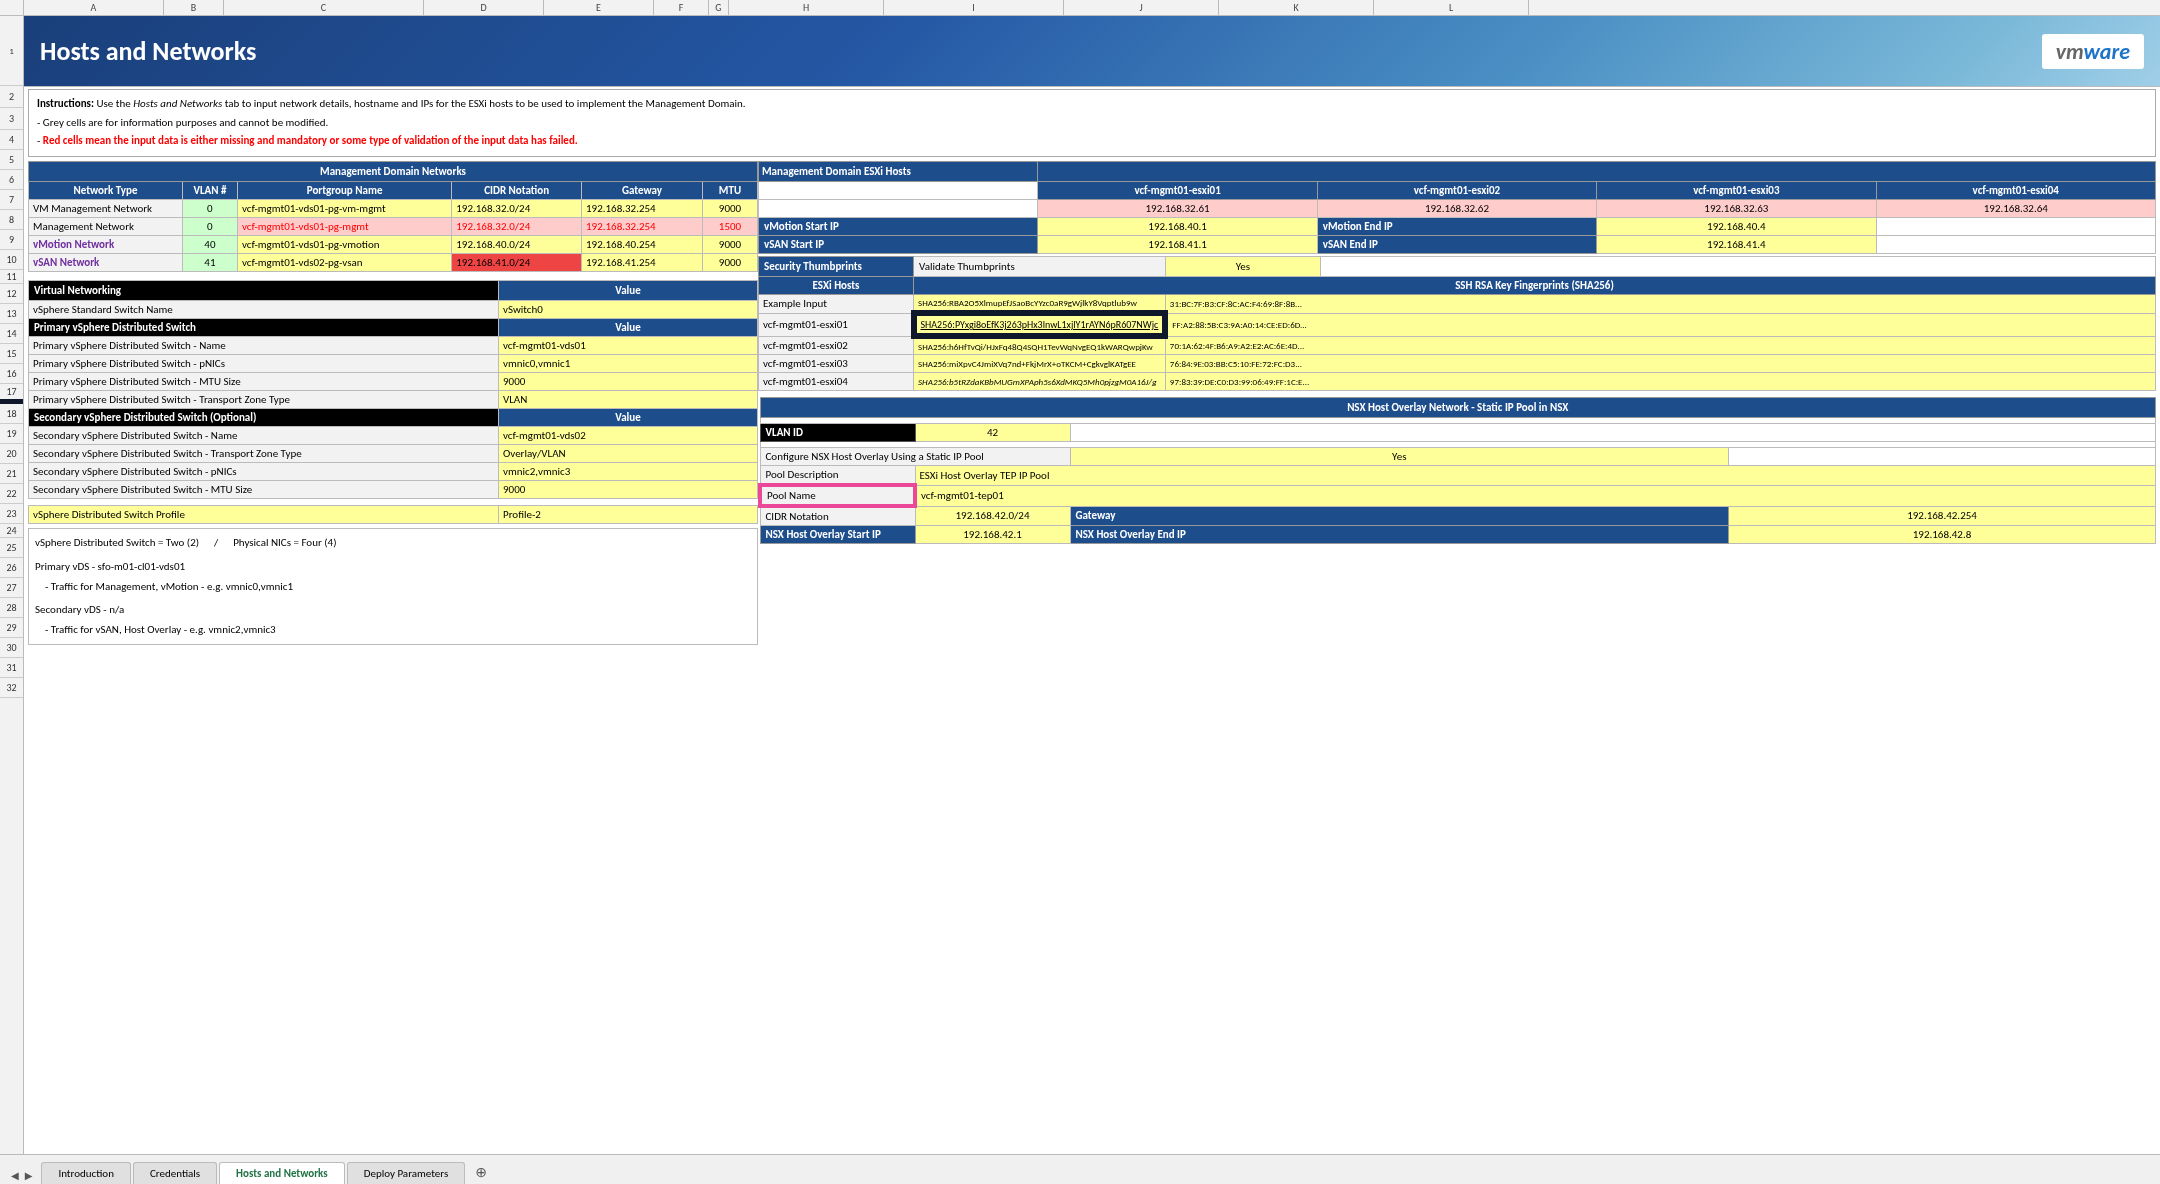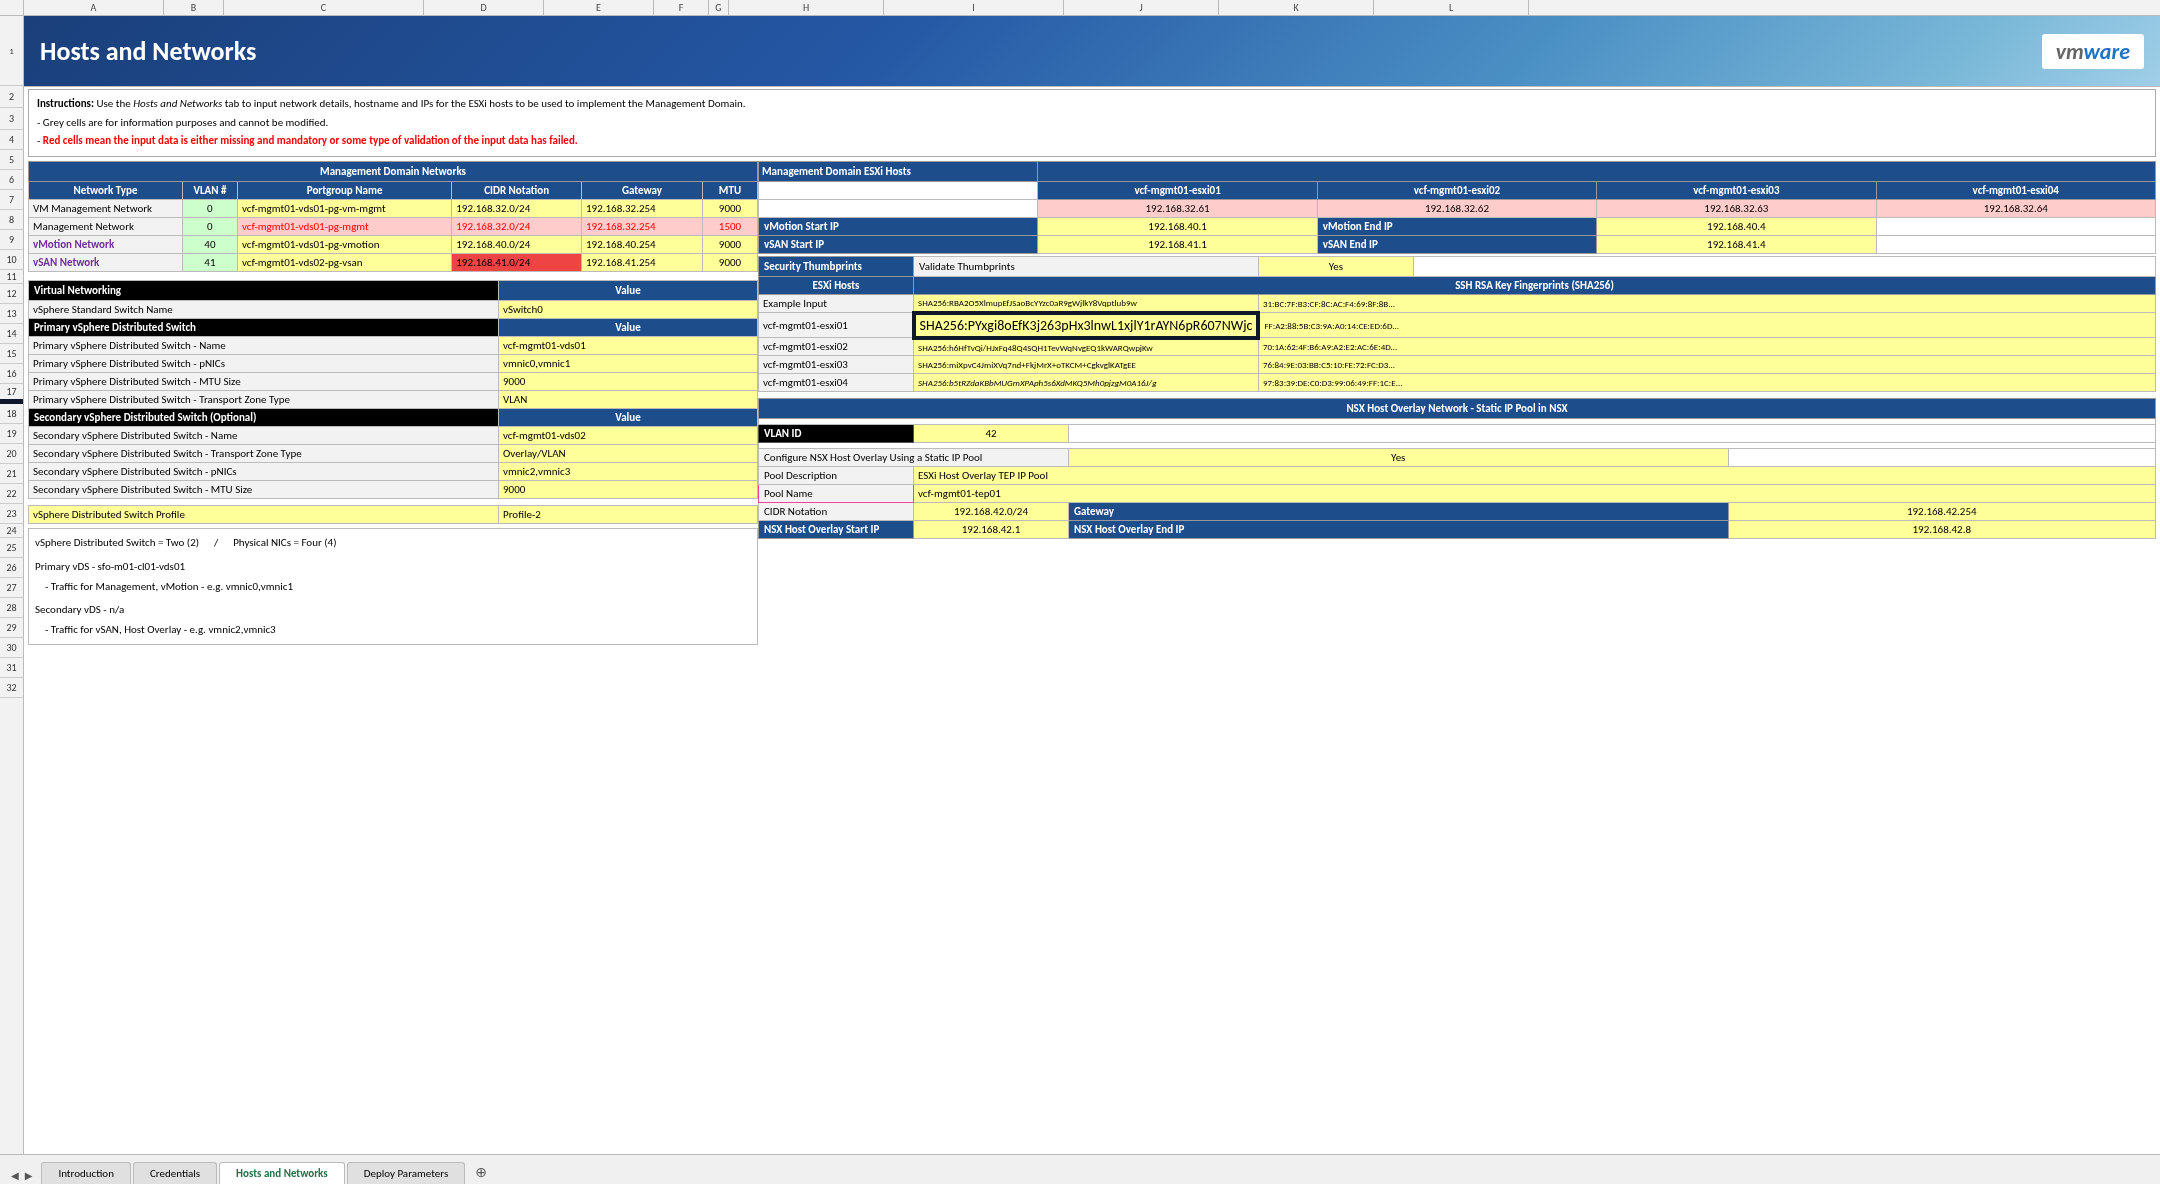--- a/index.html
+++ b/index.html
@@ -301,21 +301,21 @@
               <td colspan="3" style="background:#1e4d8c;color:white;font-weight:bold;text-align:center;border:1px solid #999;padding:2px;">SSH RSA Key Fingerprints (SHA256)</td>
             </tr>
 
             <tr>
               <td style="background:#f2f2f2;border:1px solid #bbb;">Example Input</td>
               <td style="background:#ffff99;border:1px solid #bbb;font-size:9px;overflow:hidden;">SHA256:RBA2O5XlmupEfJSaoBcYYzc0aR9gWjlkY8Vqptlub9w</td>
               <td colspan="2" style="background:#ffff99;border:1px solid #bbb;font-size:9px;">31:BC:7F:B3:CF:8C:AC:F4:69:8F:8B...</td>
             </tr>
             <tr>
               <td style="background:#f2f2f2;border:1px solid #bbb;">vcf-mgmt01-esxi01</td>
-              <td style="background:#ffff99;border:4px solid #0f172a;font-size:14px;">SHA256:PYxgi8oEfK3j263pHx3lnwL1xjlY1rAYN6pR607NWjc</td>
+              <td style="background:#ffff99;border:6px solid #0f172a;font-size:10px;text-decoration:underline;">SHA256:PYxgi8oEfK3j263pHx3lnwL1xjlY1rAYN6pR607NWjc</td>
               <td colspan="2" style="background:#ffff99;border:1px solid #bbb;font-size:9px;">FF:A2:88:5B:C3:9A:A0:14:CE:ED:6D...</td>
             </tr>
             <tr>
               <td style="background:#f2f2f2;border:1px solid #bbb;">vcf-mgmt01-esxi02</td>
               <td style="background:#ffff99;border:1px solid #bbb;font-size:9px;">SHA256:h6HfTvQi/HJxFq48Q4SQH1TevWqNvgEQ1kWARQwpjKw</td>
               <td colspan="2" style="background:#ffff99;border:1px solid #bbb;font-size:9px;">70:1A:62:4F:B6:A9:A2:E2:AC:6E:4D...</td>
             </tr>
             <tr>
               <td style="background:#f2f2f2;border:1px solid #bbb;">vcf-mgmt01-esxi03</td>
               <td style="background:#ffff99;border:1px solid #bbb;font-size:9px;">SHA256:miXpvC4JmiXVq7nd+FkjMrX+oTKCM+CgkvglKATgEE</td>
@@ -348,21 +348,21 @@
             <tr>
               <td colspan="2" style="background:#f2f2f2;padding:2px 5px;border:1px solid #bbb;">Configure NSX Host Overlay Using a Static IP Pool</td>
               <td style="background:#ffff99;text-align:center;border:1px solid #bbb;">Yes</td>
               <td style="border:1px solid #bbb;"></td>
             </tr>
             <tr>
               <td style="background:#f2f2f2;padding:2px 5px;border:1px solid #bbb;">Pool Description</td>
               <td colspan="3" style="background:#ffff99;border:1px solid #bbb;">ESXi Host Overlay TEP IP Pool</td>
             </tr>
             <tr>
-              <td style="background:#f2f2f2;padding:2px 5px;border:1px solid #ec4899;">Pool Name</td>
+              <td style="background:#f2f2f2;padding:2px 5px;border:4px solid #ec4899;">Pool Name</td>
               <td colspan="3" style="background:#ffff99;border:1px solid #bbb;">vcf-mgmt01-tep01</td>
             </tr>
             <tr>
               <td style="background:#f2f2f2;padding:2px 5px;border:1px solid #bbb;">CIDR Notation</td>
               <td style="background:#ffff99;text-align:center;border:1px solid #bbb;">192.168.42.0/24</td>
               <td style="background:#1e4d8c;color:white;font-weight:bold;padding:2px 5px;border:1px solid #999;">Gateway</td>
               <td style="background:#ffff99;text-align:center;border:1px solid #bbb;">192.168.42.254</td>
             </tr>
             <tr>
               <td style="background:#1e4d8c;color:white;font-weight:bold;padding:2px 5px;border:1px solid #999;">NSX Host Overlay Start IP</td>

